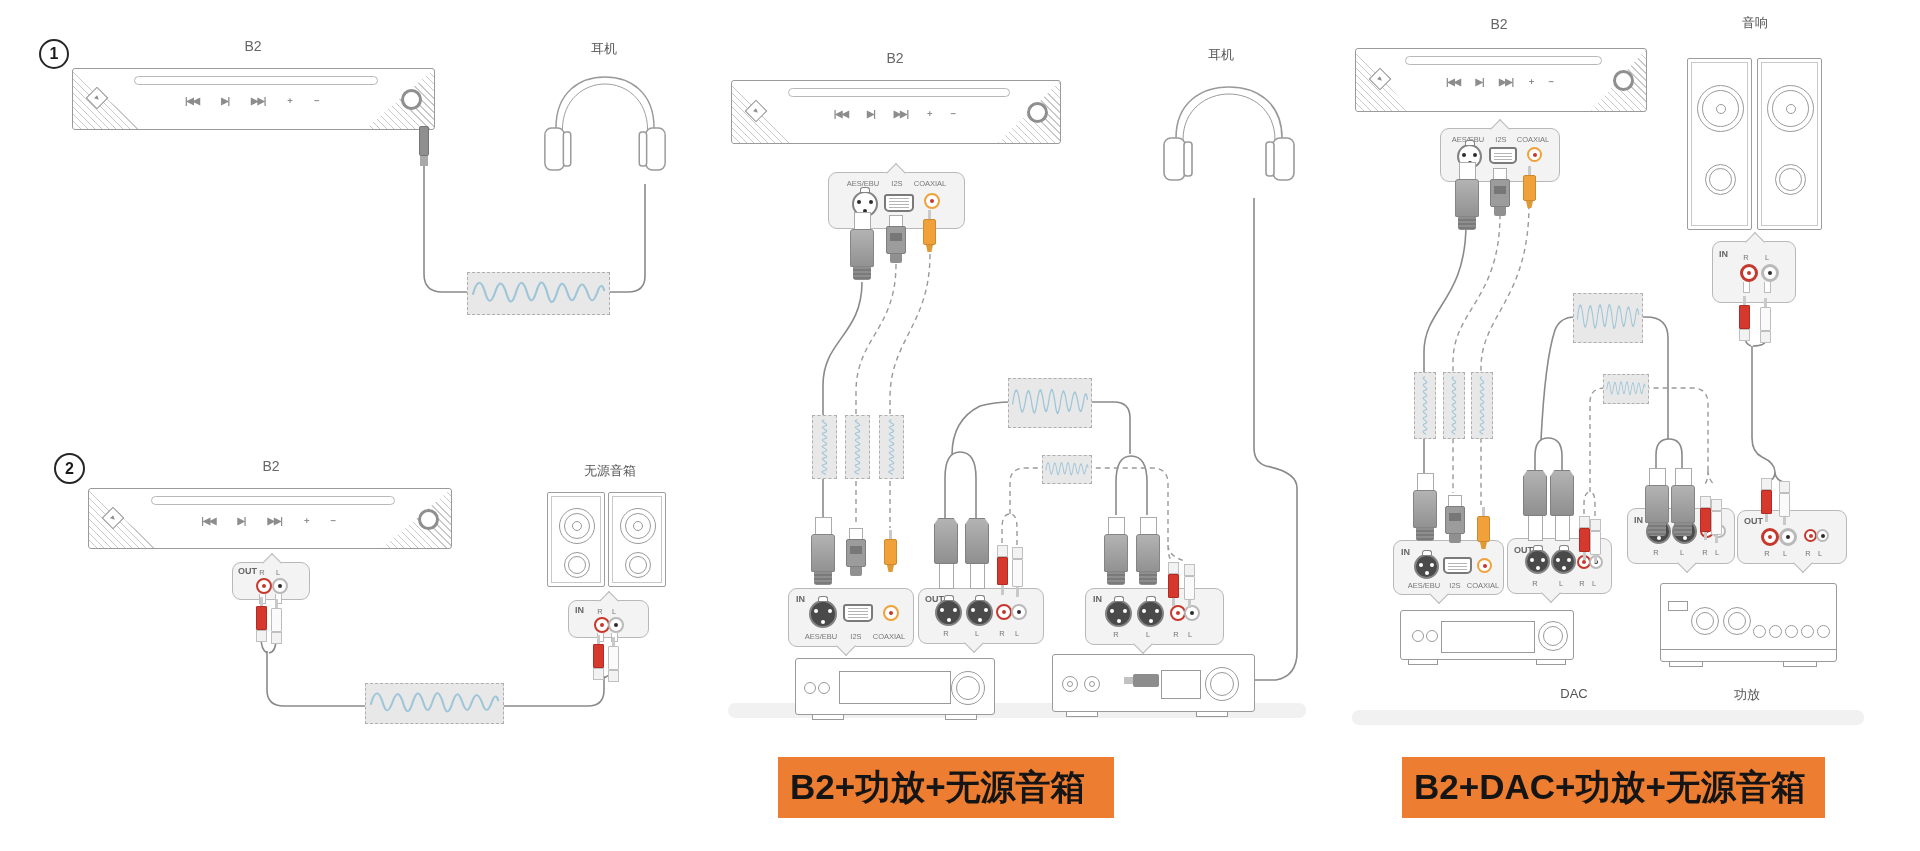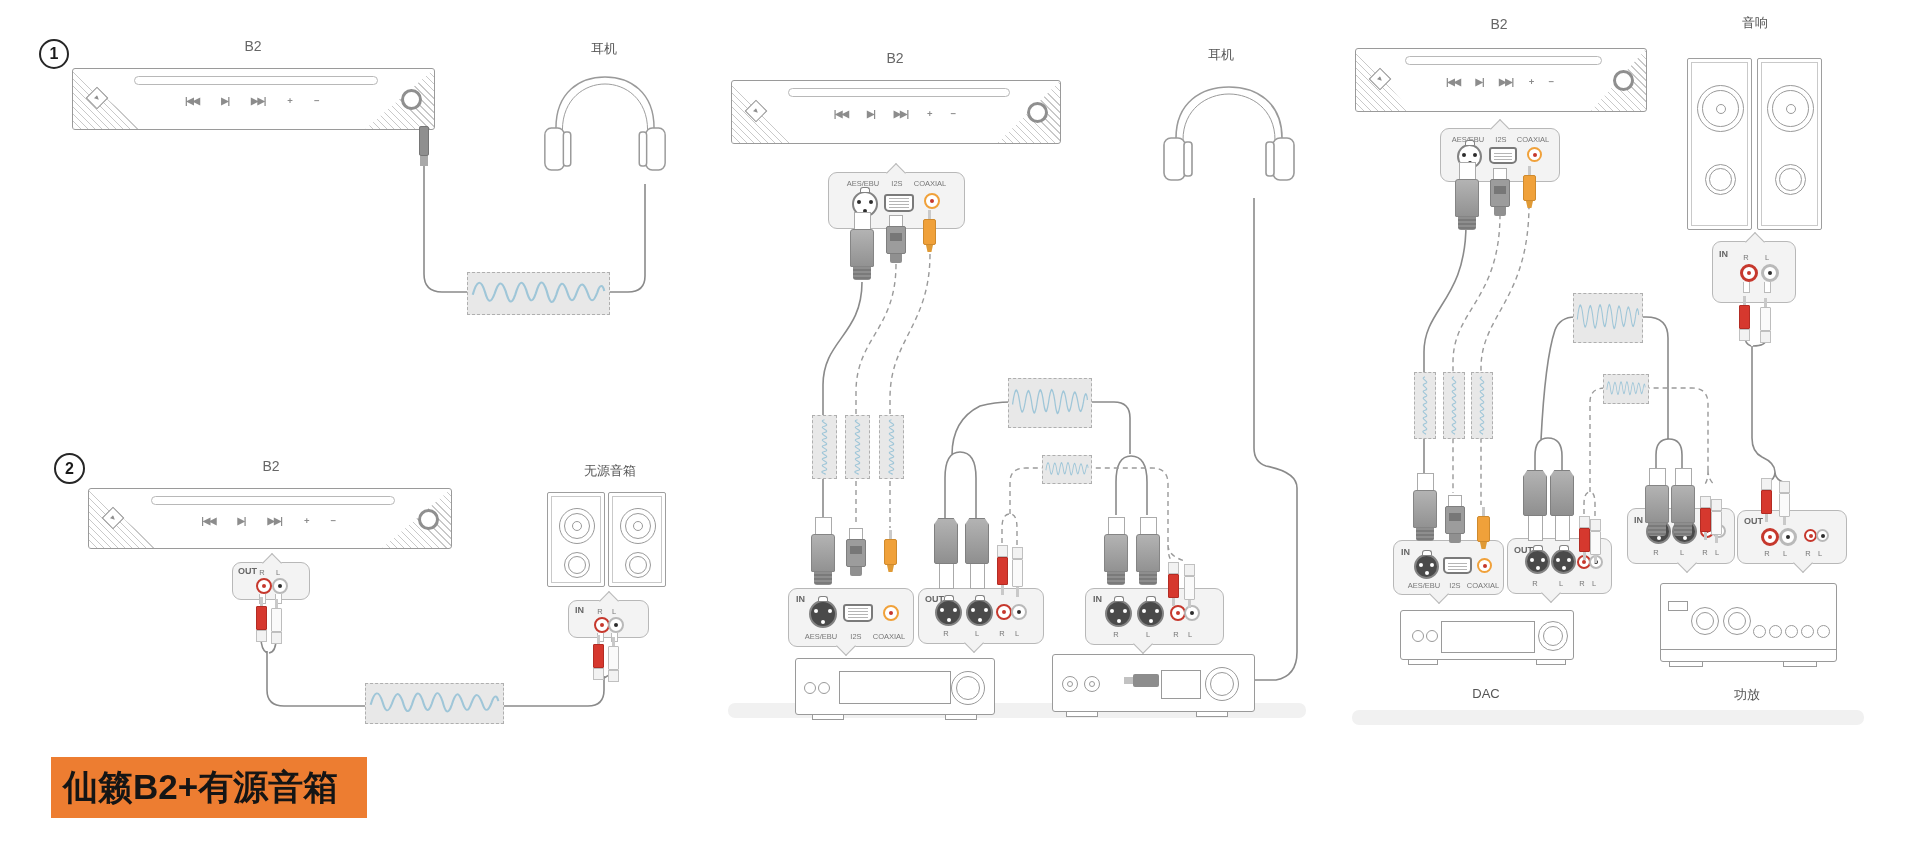--- a/index.html
+++ b/index.html
@@ -244,23 +244,20 @@
 <div class="plug rcap red" style="left:593px;top:635px">
       <span class="st"></span>
       <span class="bd"></span>
       <span class="bo"></span>
     </div>
 <div class="plug rcap wht" style="left:608px;top:637px">
       <span class="st"></span>
       <span class="bd"></span>
       <span class="bo"></span>
     </div>
-<div class="cap" style="left:51px;top:757px;width:316px;height:61px;font-size:35px">
-      <span>仙籁B2+有源音箱</span>
-    </div>
 
 <div class="b2name" style="left:895px;top:50px">B2</div>
 <div class="dev b2" style="left:731px;top:80px;width:328px;height:62px">
   <div class="tri l"></div>
   <div class="tri r"></div>
   <div class="slot"></div>
   <div class="logo">
         <i></i>
       </div>
   <div class="jackr"></div>
@@ -450,20 +447,23 @@
 <div class="jackh" style="left:1124px;top:674px">
       <span class="t"></span>
       <span class="b"></span>
     </div>
 <div class="foot" style="left:1066px;top:709px;width:30px"></div>
 <div class="foot" style="left:1196px;top:709px;width:30px"></div>
 <div class="name" style="left:1221px;top:46px">耳机</div>
 <svg class="hp" style="left:1162px;top:82px" width="134" height="112" viewBox="0 0 134 112" preserveAspectRatio="none">
       <use href="#hpg"></use>
     </svg>
+<div class="cap" style="left:778px;top:757px;width:336px;height:61px;font-size:35px">
+      <span>B2+功放+无源音箱</span>
+    </div>
 
 <div class="b2name" style="left:1499px;top:16px">B2</div>
 <div class="dev b2" style="left:1355px;top:48px;width:290px;height:62px">
   <div class="tri l"></div>
   <div class="tri r"></div>
   <div class="slot"></div>
   <div class="logo">
         <i></i>
       </div>
   <div class="jackr"></div>
@@ -700,29 +700,32 @@
     </div>
 <div class="strip" style="left:1352px;top:710px;width:512px;height:15px"></div>
 <div class="dev" style="left:1400px;top:610px;width:172px;height:48px">
   <div class="dotc" style="left:11px;top:19px;width:10px;height:10px"></div>
   <div class="dotc" style="left:25px;top:19px;width:10px;height:10px"></div>
   <div class="disp" style="left:40px;top:10px;width:92px;height:30px"></div>
   <div class="knob" style="left:137px;top:10px;width:28px;height:28px"></div>
 </div>
 <div class="foot" style="left:1408px;top:657px;width:28px"></div>
 <div class="foot" style="left:1536px;top:657px;width:28px"></div>
-<div class="name" style="left:1486px;top:686px">DAC</div>
+<div class="name" style="left:1574px;top:686px">DAC</div>
 <div class="dev" style="left:1660px;top:583px;width:175px;height:77px">
   <div class="rect" style="left:7px;top:17px;width:18px;height:8px"></div>
   <div class="knob" style="left:30px;top:23px;width:26px;height:26px"></div>
   <div class="knob" style="left:62px;top:23px;width:26px;height:26px"></div>
   <div class="dotc" style="left:92px;top:41px;width:11px;height:11px"></div>
   <div class="dotc" style="left:108px;top:41px;width:11px;height:11px"></div>
   <div class="dotc" style="left:124px;top:41px;width:11px;height:11px"></div>
   <div class="dotc" style="left:140px;top:41px;width:11px;height:11px"></div>
   <div class="dotc" style="left:156px;top:41px;width:11px;height:11px"></div>
   <div class="hr" style="top:65px"></div>
 </div>
 <div class="foot" style="left:1669px;top:659px;width:32px"></div>
 <div class="foot" style="left:1783px;top:659px;width:32px"></div>
 <div class="name" style="left:1747px;top:686px">功放</div>
+<div class="cap" style="left:1402px;top:757px;width:423px;height:61px;font-size:35px">
+      <span>B2+DAC+功放+无源音箱</span>
+    </div>
 
 </div>
 
 </body></html>

